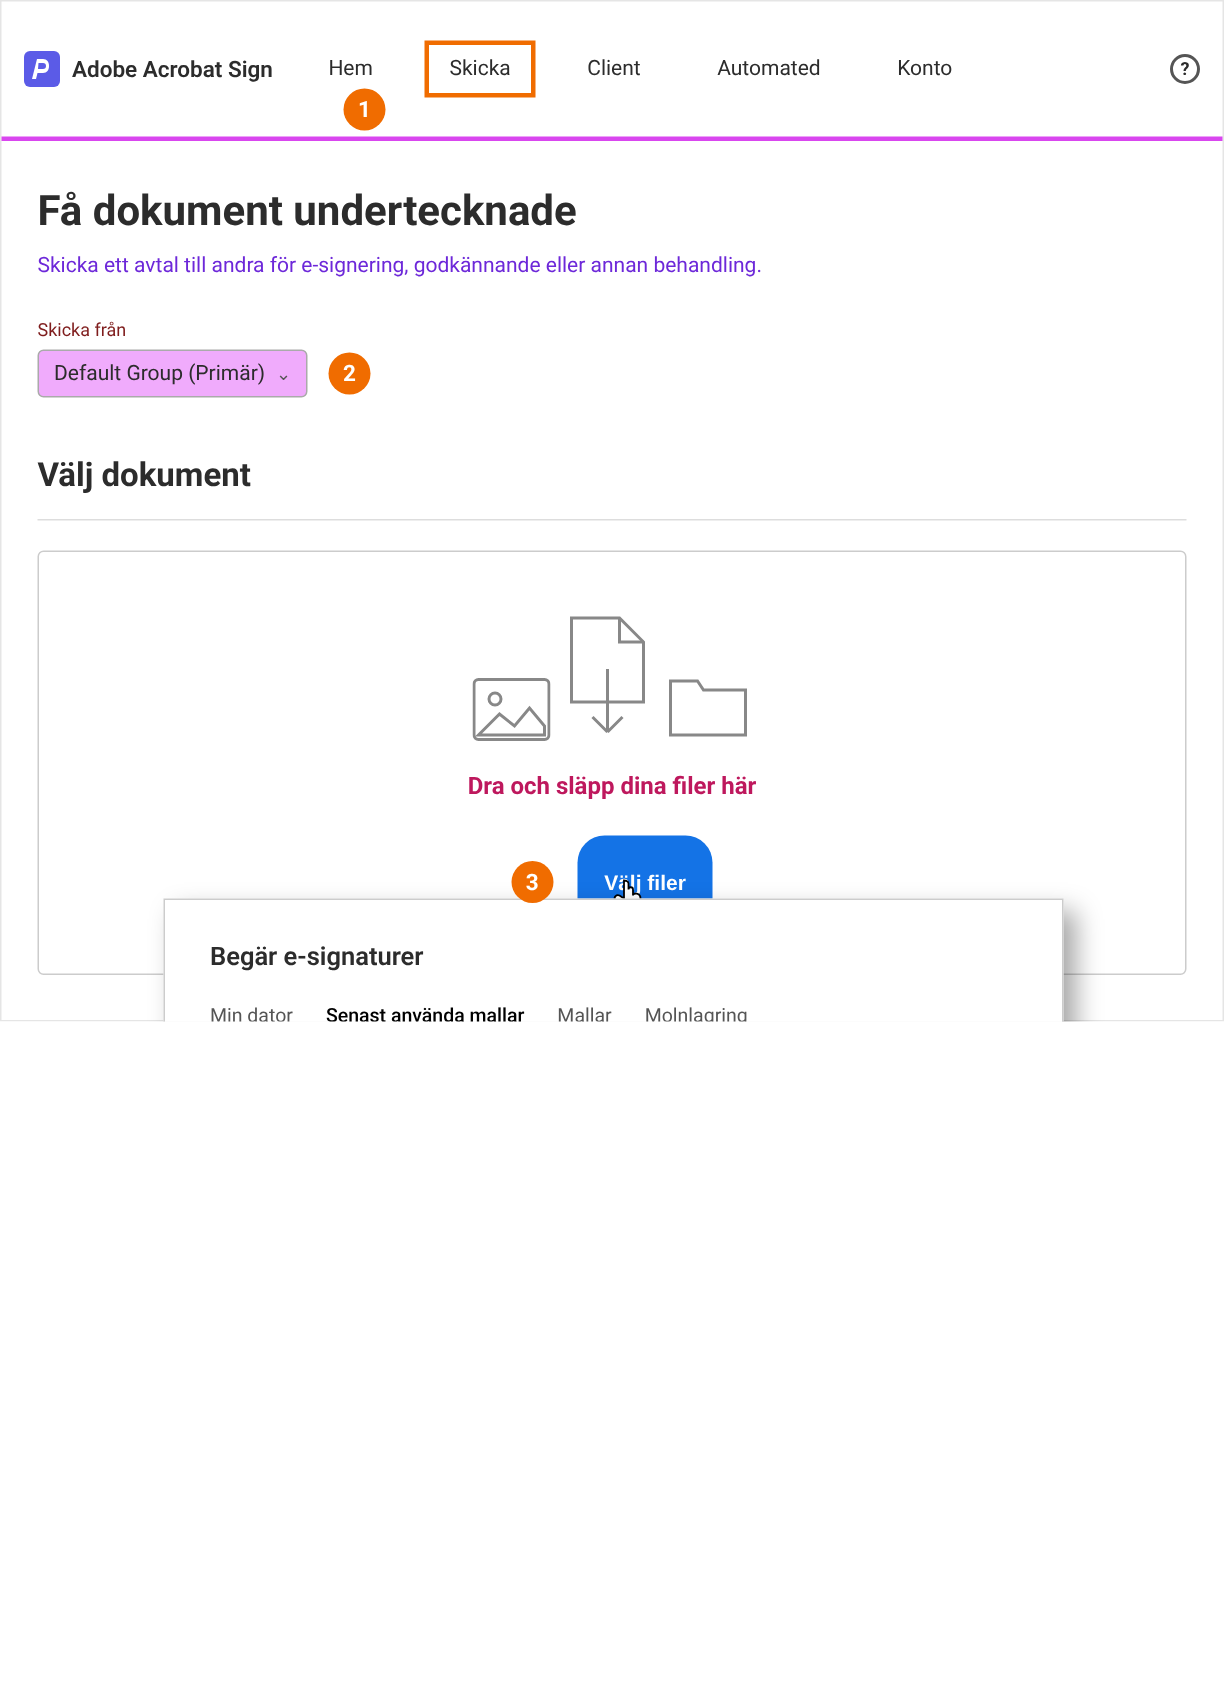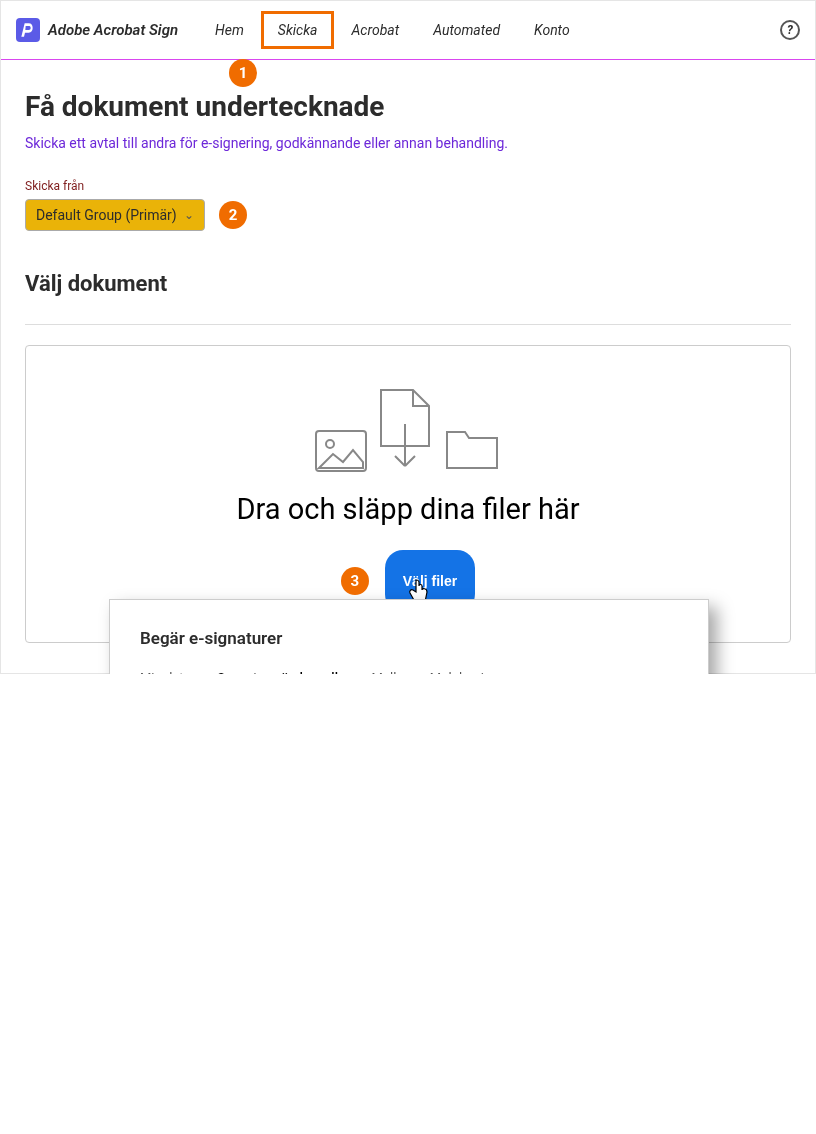--- a/index.html
+++ b/index.html
@@ -6,45 +6,44 @@
     body {
       font-family: -apple-system, BlinkMacSystemFont, "Segoe UI", Roboto, Arial, sans-serif;
       background: #fff;
       color: #2c2c2c;
       width: 816px;
       position: relative;
     }
     .header {
       display: flex;
       align-items: center;
-      padding: 10px 15px;
-      border-bottom: 1px solid #d946ef;
+      padding: 26px 15px;
+      border-bottom: 3px solid #d946ef;
       position: relative;
-      font-style: italic;
     }
     .logo-wrap {
       display: flex;
       align-items: center;
       gap: 8px;
       margin-right: 20px;
     }
     .logo-icon {
       width: 24px;
       height: 24px;
       background: #5b5be7;
       border-radius: 4px;
       display: flex;
       align-items: center;
       justify-content: center;
       color: #fff;
       font-weight: bold;
       font-size: 14px;
     }
     .logo-text { font-weight: 600; font-size: 15px; }
-    .nav { display: flex; gap: 0; justify-content: center; }
+    .nav { display: flex; gap: 17px; justify-content: center; }
     .nav-item {
       padding: 8px 14px;
       font-size: 14px;
       cursor: pointer;
       border: 3px solid transparent;
     }
     .nav-item.highlighted {
       border: 3px solid #f06c00;
     }
     .help-icon {
@@ -81,33 +80,33 @@
     .dropdown {
       display: inline-flex;
       align-items: center;
       justify-content: space-between;
       border: 1px solid #aaa;
       border-radius: 4px;
       padding: 7px 10px;
       font-size: 14px;
       min-width: 180px;
       cursor: pointer;
-      background: #eab308;
+      background: #f0abfc;
     }
     .dropdown-row { display: flex; align-items: center; gap: 14px; margin-bottom: 40px; }
-    h2 { font-size: 22px; font-weight: 700; border-bottom: 1px solid #ddd; padding-bottom: 28px; margin-bottom: 20px; }
+    h2 { font-size: 22px; font-weight: 700; border-bottom: 1px solid #ddd; padding-bottom: 16px; margin-bottom: 20px; }
     .dropzone {
       border: 1px solid #ccc;
       border-radius: 4px;
       padding: 40px 20px 30px;
       text-align: center;
       position: relative;
     }
     .dz-icons { display: flex; justify-content: center; align-items: flex-end; gap: 10px; margin-bottom: 20px; }
-    .dz-text { font-size: 29px; font-weight: 400; color: #000000; margin-bottom: 24px; }
+    .dz-text { font-size: 16px; font-weight: 700; color: #be185d; margin-bottom: 24px; }
     .btn-primary {
       background: #1473e6;
       color: #fff;
       border: none;
       border-radius: 18px;
       padding: 23px 18px;
       font-size: 14px;
       font-weight: 600;
       cursor: pointer;
     }
@@ -212,21 +211,21 @@
       <div class="logo-icon">
         <svg width="16" height="16" viewBox="0 0 24 24" fill="#fff">
             <path d="M7 2 L2 22 L6 22 L7.5 16 L13 16 C17 16 19 13 19 9 C19 5 17 2 13 2 Z M8.5 6 L13 6 C15 6 16 7 16 9 C16 11 15 12 13 12 L8 12 Z"></path>
           </svg>
       </div>
       <span class="logo-text">Adobe Acrobat Sign</span>
     </div>
     <div class="nav">
       <div class="nav-item">Hem</div>
       <div class="nav-item highlighted">Skicka</div>
-      <div class="nav-item">Acrobat</div>
+      <div class="nav-item">Client</div>
       <div class="nav-item">Automated</div>
       <div class="nav-item">Konto</div>
     </div>
     <div class="help-icon">?</div>
   </div>
 
   <div class="badge" style="top:58px; left:228px;">1</div>
 
   <div class="main">
     <h1>Få dokument undertecknade</h1>

